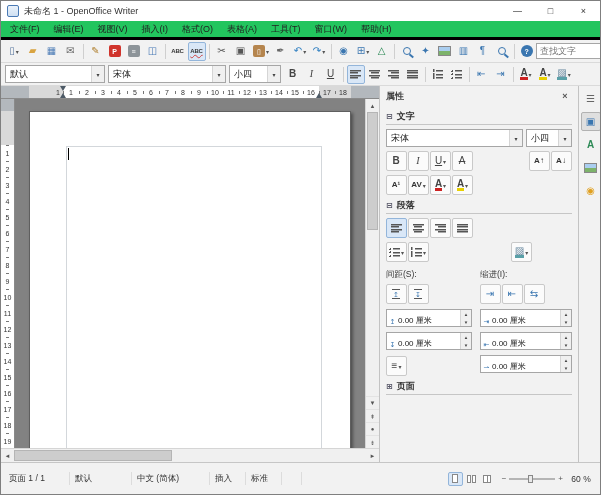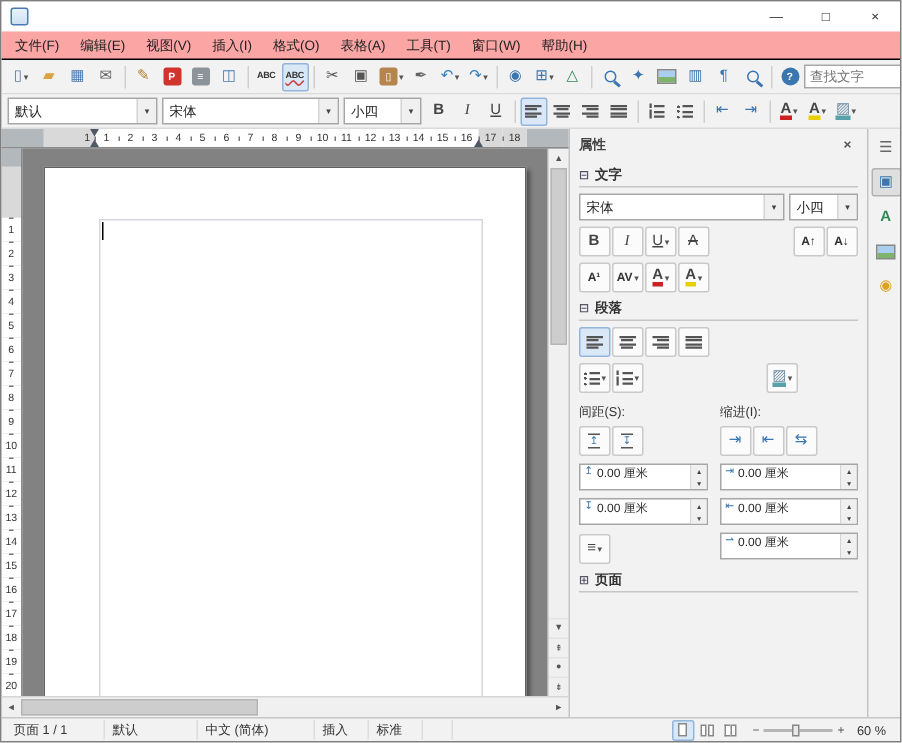--- a/index.html
+++ b/index.html
@@ -8,21 +8,21 @@
 .window{width:601px;height:495px;display:flex;flex-direction:column;background:#f2f2f2;overflow:hidden;border:1px solid #7f7f7f}
 
 
 .titlebar{height:20px;background:#fff;display:flex;align-items:center;flex:0 0 auto}
 .app-ic{width:12px;height:12px;margin:0 5px 0 6px;background:linear-gradient(#eaf2fb,#cfe0f2);border:1px solid #4a7ab5;border-radius:2px}
 .title{font-size:9px;color:#333;white-space:nowrap}
 .wbtns{margin-left:auto;display:flex;height:100%}
 .wbtn{width:33px;display:flex;align-items:center;justify-content:center;font-size:9px;color:#333}
 
 
-.menubar{height:19px;background:#fca5a5;display:flex;align-items:center;padding-left:2px;border-bottom:1px solid #000000;flex:0 0 auto}
+.menubar{height:19px;background:#22c55e;display:flex;align-items:center;padding-left:2px;border-bottom:3px solid #000000;flex:0 0 auto}
 .menu-item{padding:2px 7px;font-size:9px;color:#222}
 
 
 .toolbar{height:23px;background:#f2f2f2;border-bottom:1px solid #dadada;display:flex;align-items:center;padding:0 4px;flex:0 0 auto}
 .tb-items{display:flex;align-items:center;gap:1px}
 .tbtn{height:19px;min-width:18px;padding:0 1px;display:inline-flex;align-items:center;justify-content:center;border:1px solid transparent;border-radius:2px;font-size:10px;color:#444}
 .tbtn.pressed{background:#d9e7f7;border-color:#93b5da}
 .tbtn .glyph{display:inline-flex;align-items:center;justify-content:center;line-height:1}
 .tbtn .dd{font-size:6px;color:#555;margin-left:1px}
 .tbtn.sep{min-width:1px;width:1px;height:15px;padding:0;background:#cfcfcf;border:none;border-radius:0;margin:0 2px}
@@ -98,53 +98,54 @@
 .sb-row{display:flex;align-items:center;gap:3px;margin-top:4px;flex:0 0 auto}
 .sb-row .tbtn,.sb-cols .tbtn{border:1px solid #c9c9c9;background:#fbfbfb;height:20px;min-width:21px}
 .sb-row .tbtn.pressed,.sb-cols .tbtn.pressed{background:#d9e7f7;border-color:#93b5da}
 .spacer{flex:1}
 .grow{flex:1}
 .sz{width:46px;flex:0 0 auto}
 .sb-cols{display:flex;gap:8px;margin-top:2px;flex:0 0 auto}
 .col-l{width:86px;flex:0 0 auto}
 .col-r{flex:1}
 .sb-label{font-size:8.5px;color:#333;margin-top:5px}
-.spin{display:flex;align-items:flex-start;height:18px;border:1px solid #a6a6a6;background:#fff;margin-top:5px}
+.spin{display:flex;align-items:flex-end;height:18px;border:1px solid #a6a6a6;background:#fff;margin-top:5px}
 .spin-ic{width:11px;font-size:7px;color:#3a76b0;text-align:center;flex:0 0 auto}
 .spin-val{flex:1;font-size:8px;white-space:nowrap;overflow:hidden}
 .spin-btns{width:11px;display:flex;flex-direction:column;align-self:stretch;border-left:1px solid #d5d5d5;flex:0 0 auto}
 .spin-btns i{flex:1;font-style:normal;font-size:4.5px;display:flex;align-items:center;justify-content:center;color:#444;background:#f0f0f0}
 
 
 .tabstrip{width:24px;background:#f2f2f2;border-left:1px solid #c3c3c3;display:flex;flex-direction:column;align-items:center;padding-top:3px;gap:4px;flex:0 0 auto}
 .tabbtn{width:20px;height:19px;display:flex;align-items:center;justify-content:center;border:1px solid transparent;border-radius:2px;font-size:10px}
 .tabbtn.pressed{background:#dfdfdf;border-color:#b2b2b2}
 .tabbtn .glyph{display:inline-flex;align-items:center;justify-content:center;line-height:1}
 
 
-.statusbar{height:16px;background:#f2f2f2;border-top:1px solid #c6c6c6;display:flex;align-items:center;font-size:8.5px;color:#333;padding:0 3px;flex:0 0 auto}
+.statusbar{height:32px;background:#f2f2f2;border-top:1px solid #c6c6c6;display:flex;align-items:center;font-size:8.5px;color:#333;padding:0 3px;flex:0 0 auto}
 .sb-cell{padding:0 5px;border-right:1px solid #dcdcdc;height:13px;display:flex;align-items:center;white-space:nowrap}
 .vl-group{display:flex;align-items:center;gap:1px;margin:0 3px}
 .vlbtn{width:15px;height:14px;display:flex;align-items:center;justify-content:center;gap:1px;border:1px solid transparent;border-radius:2px}
 .vlbtn.pressed{background:#d9e7f7;border-color:#93b5da}
 .pg{width:6px;height:9px;background:#fff;border:1px solid #888}
 .pg.sm{width:4px;height:8px}
 .zoom{display:flex;align-items:center;gap:3px;padding:0 4px}
 .zsign{font-size:8px;color:#555}
 .ztrack{width:46px;height:2px;background:#b5b5b5;position:relative}
 .zthumb{position:absolute;left:40%;top:-3px;width:5px;height:8px;background:#e9e9e9;border:1px solid #888}
 .zoom-val{width:30px;text-align:center;padding-right:2px}
 </style>
 </head>
 <body>
 
 <div class="window">
 
   <div class="titlebar">
     <span class="app-ic"></span>
+    <span class="title">未命名 1 - OpenOffice Writer</span>
     <span class="wbtns">
       <span class="wbtn">—</span>
       <span class="wbtn">□</span>
       <span class="wbtn">×</span>
     </span>
   </div>
 
   <div class="menubar">
 
   <span class="menu-item">文件(F)</span>

